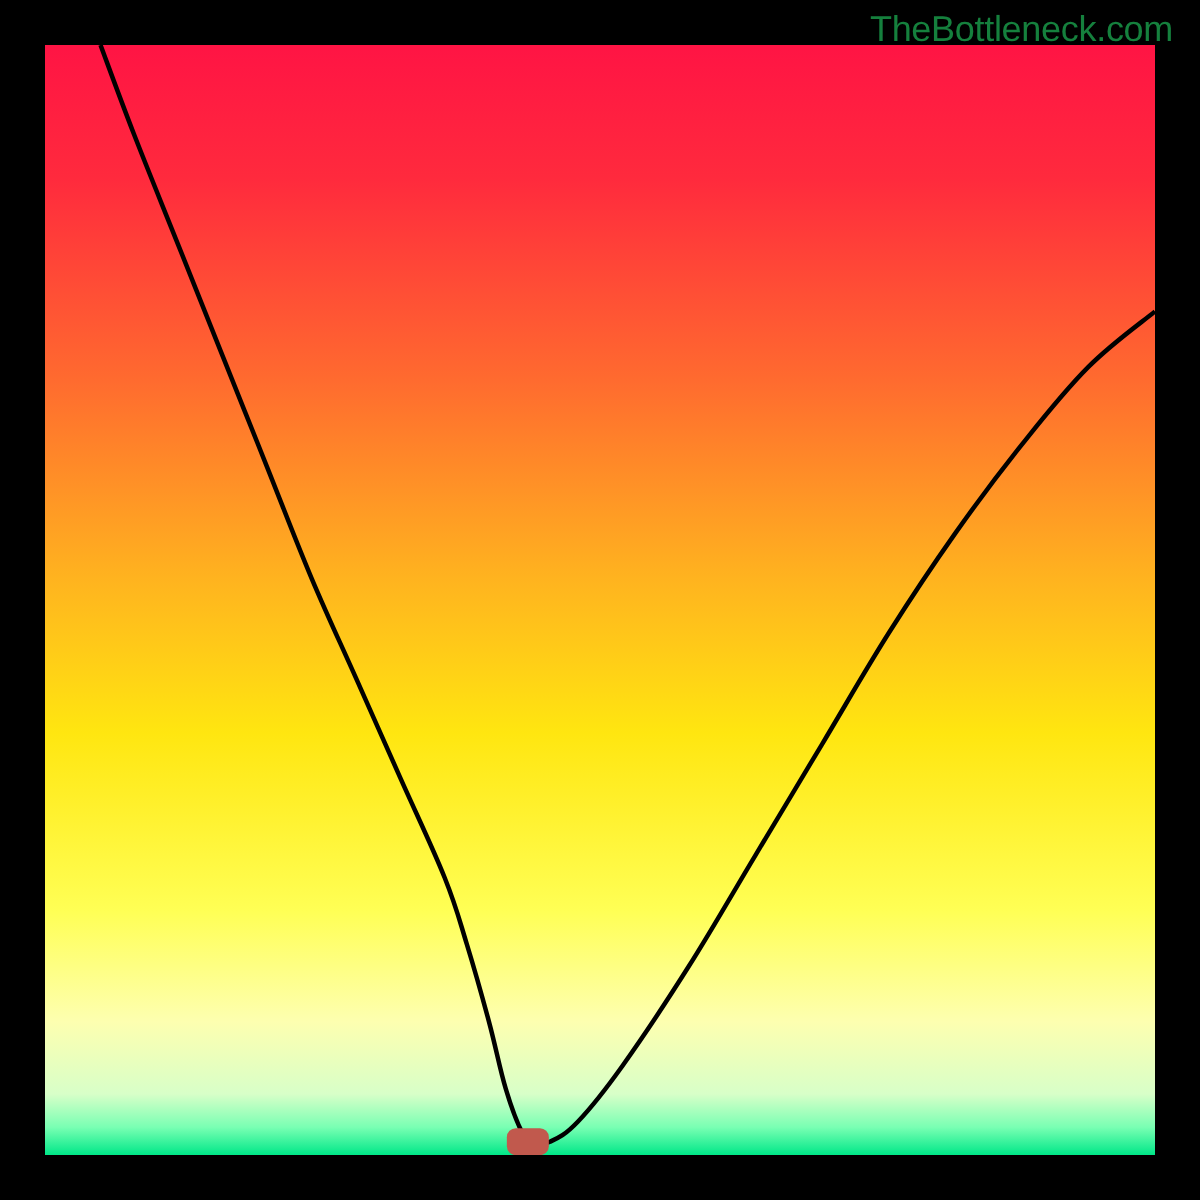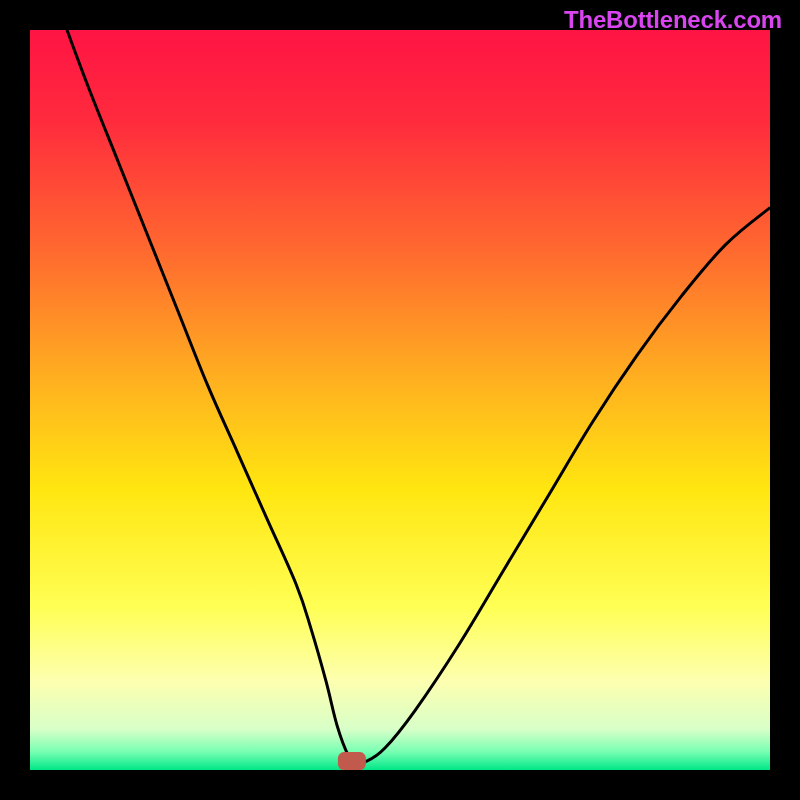--- a/index.html
+++ b/index.html
@@ -9,22 +9,22 @@
     height: 800px;
     position: relative;
     background: #000;
   }
   .watermark {
     position: absolute;
     top: 6px;
     right: 18px;
     font-family: Arial, Helvetica, sans-serif;
     font-size: 24px;
-    font-weight: 700;
-    color: #d946ef;
+    font-weight: 400;
+    color: #15803d;
     letter-spacing: -0.2px;
     text-align: right;
   }
   .plot {
     position: absolute;
     left: 30px;
     top: 30px;
     width: 740px;
     height: 740px;
   }

